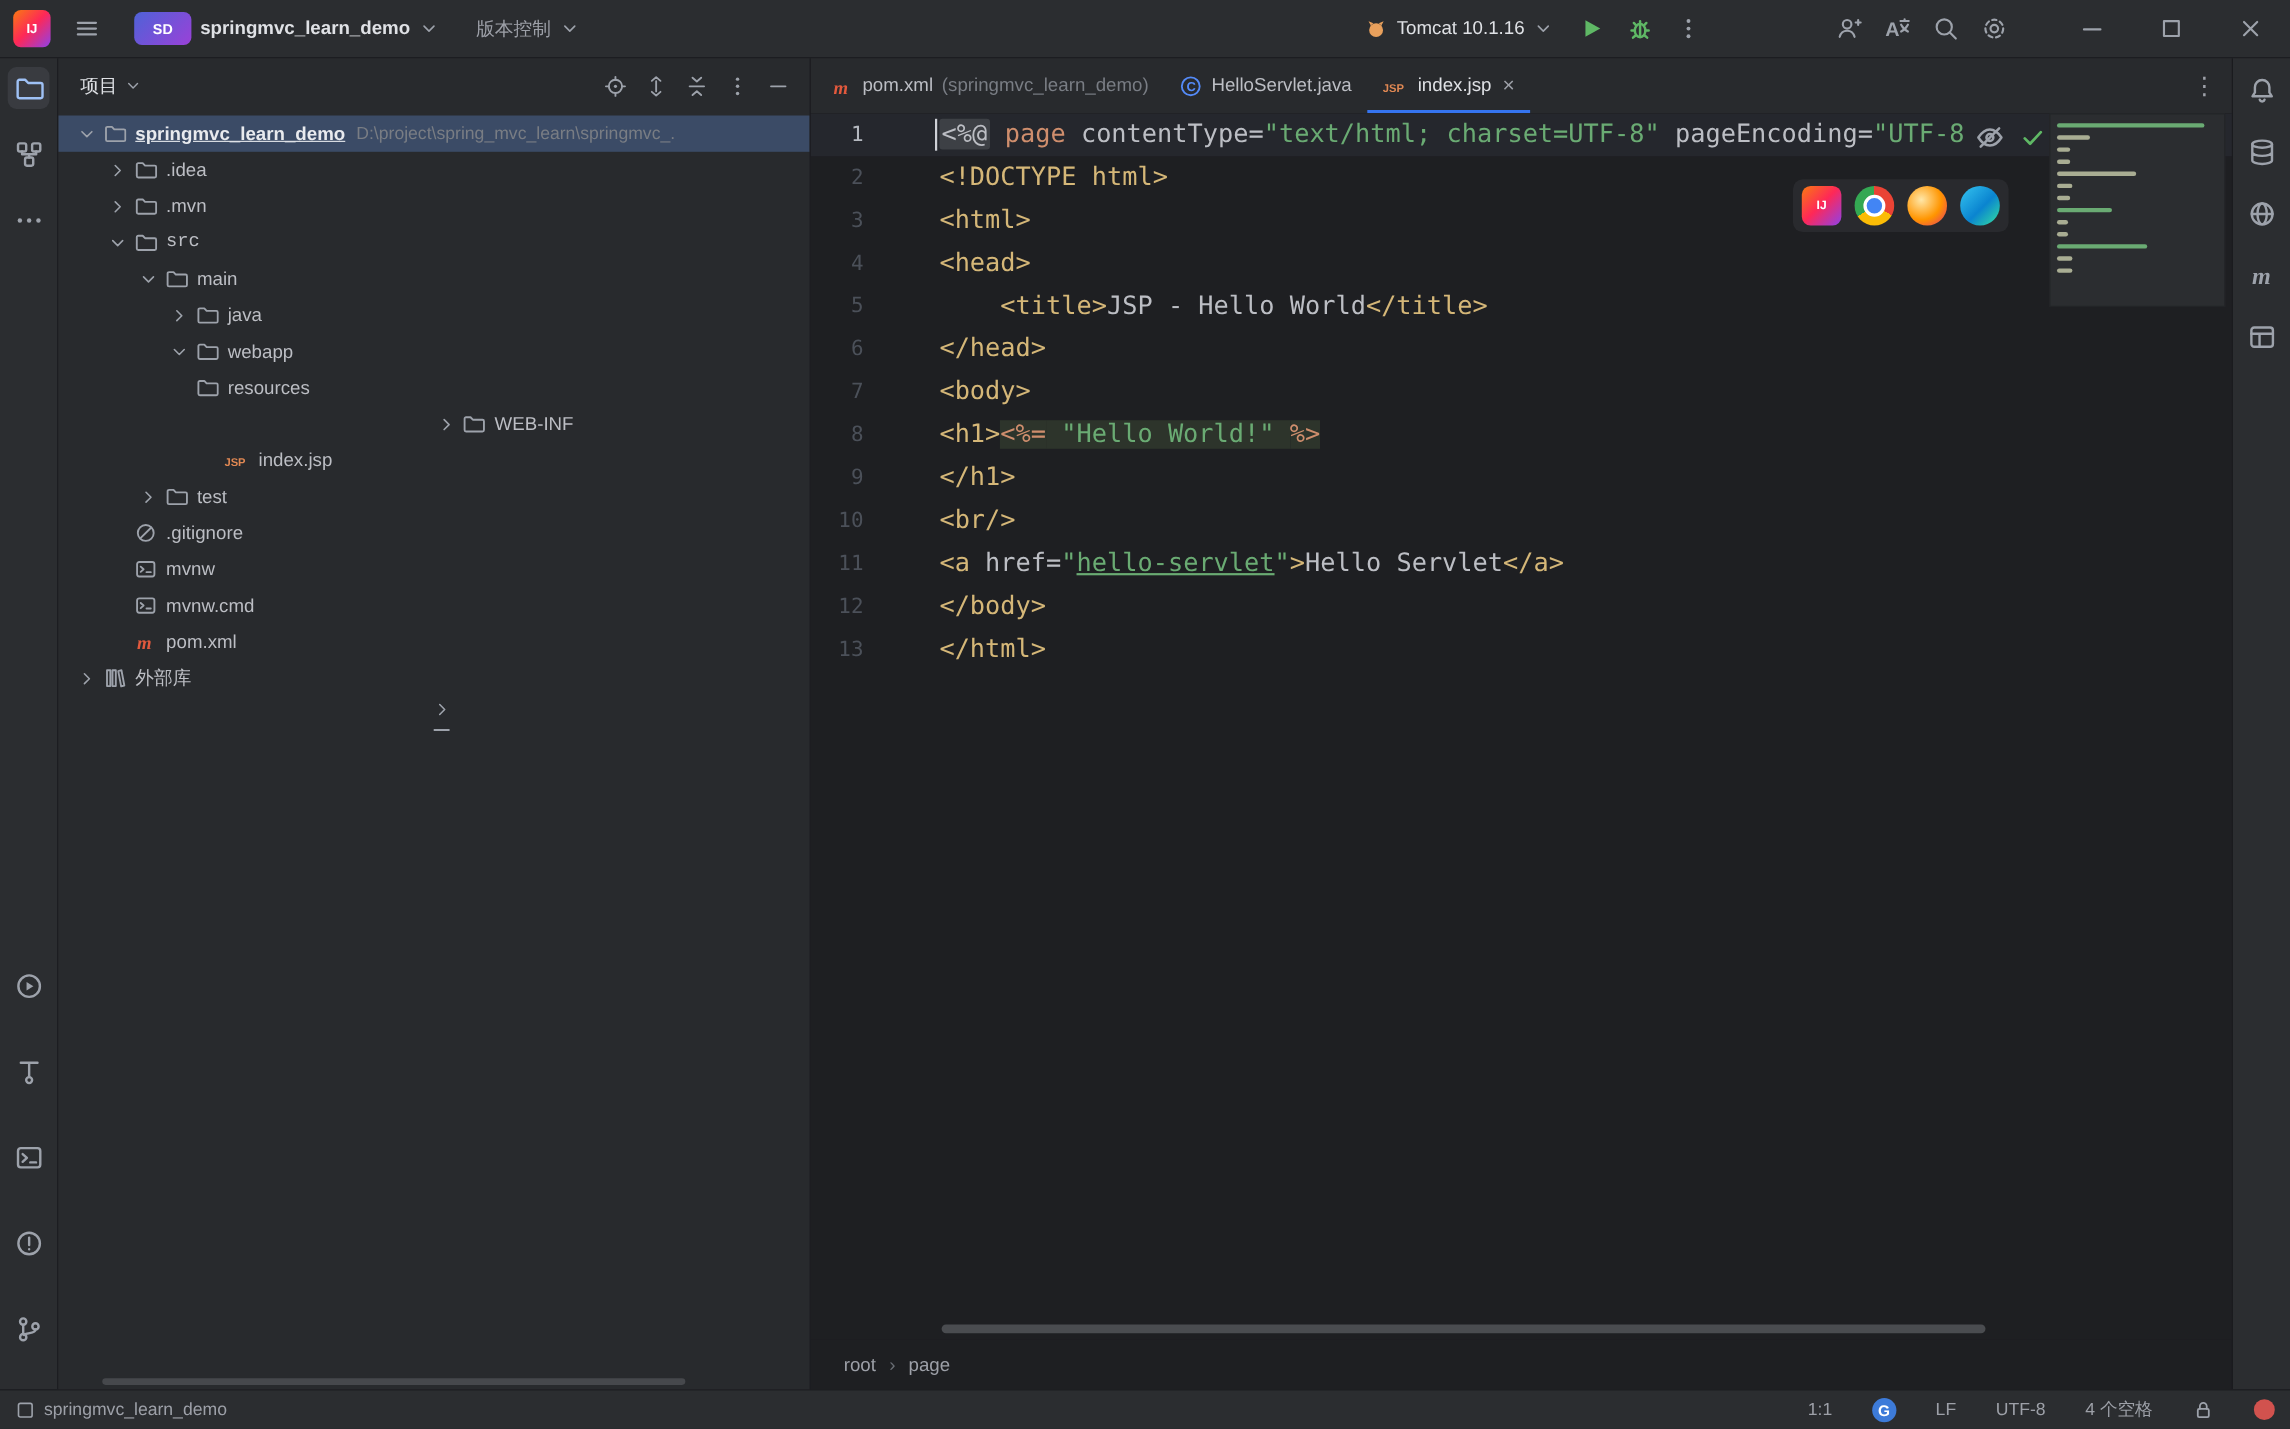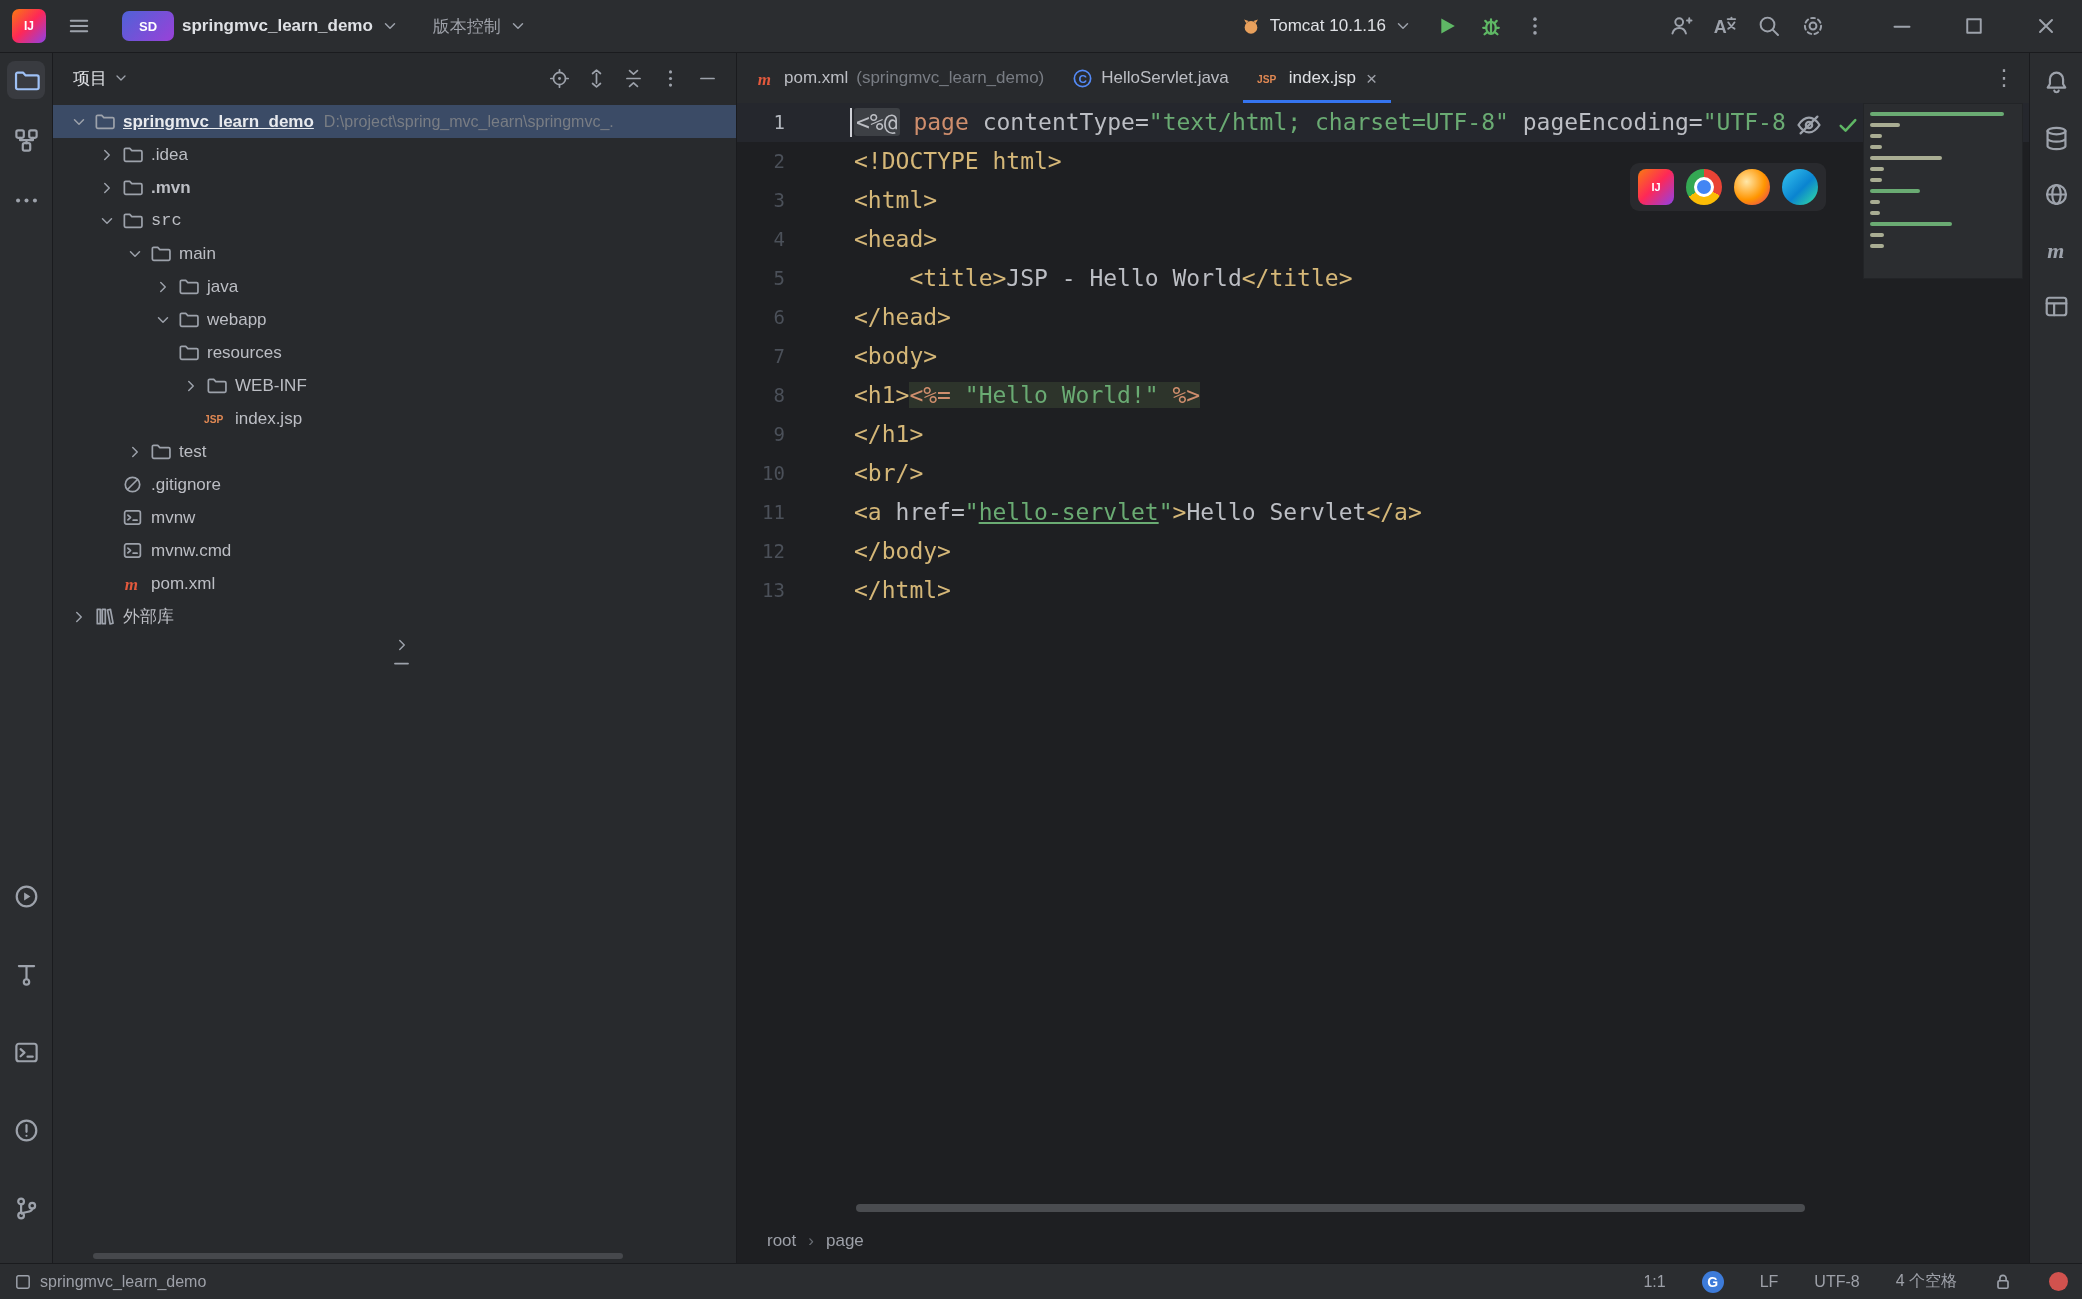--- a/index.html
+++ b/index.html
@@ -342,21 +342,21 @@
                 <path class="sg" d="M6 4l4 4-4 4"></path>
               </svg>
             </span>
             <span class="i">
               <svg width="21" height="21" viewBox="0 0 16 16">
                 <path class="sg" d="M1.8 4.3c0-.55.45-1 1-1h3.1l1.6 1.7h6.7c.55 0 1 .45 1 1v6.2c0 .55-.45 1-1 1H2.8c-.55 0-1-.45-1-1z"></path>
               </svg>
             </span>
             <span class="tlabel">.idea</span>
           </div>
-          <div class="trow" style="padding-left: 42px; font-weight: bold;">
+          <div class="trow" style="padding-left: 42px;">
             <span class="chev">
               <svg width="18" height="18" viewBox="0 0 16 16">
                 <path class="sg" d="M6 4l4 4-4 4"></path>
               </svg>
             </span>
             <span class="i">
               <svg width="21" height="21" viewBox="0 0 16 16">
                 <path class="sg" d="M1.8 4.3c0-.55.45-1 1-1h3.1l1.6 1.7h6.7c.55 0 1 .45 1 1v6.2c0 .55-.45 1-1 1H2.8c-.55 0-1-.45-1-1z"></path>
               </svg>
             </span>
@@ -416,21 +416,21 @@
           </div>
           <div class="trow" style="padding-left: 98px;">
             <span class="chev"></span>
             <span class="i">
               <svg width="21" height="21" viewBox="0 0 16 16">
                 <path class="sg" d="M1.8 4.3c0-.55.45-1 1-1h3.1l1.6 1.7h6.7c.55 0 1 .45 1 1v6.2c0 .55-.45 1-1 1H2.8c-.55 0-1-.45-1-1z"></path>
               </svg>
             </span>
             <span class="tlabel">resources</span>
           </div>
-          <div class="trow" style="padding-left: 126px;">
+          <div class="trow" style="padding-left: 126px; justify-content: center;">
             <span class="chev">
               <svg width="18" height="18" viewBox="0 0 16 16">
                 <path class="sg" d="M6 4l4 4-4 4"></path>
               </svg>
             </span>
             <span class="i">
               <svg width="21" height="21" viewBox="0 0 16 16">
                 <path class="sg" d="M1.8 4.3c0-.55.45-1 1-1h3.1l1.6 1.7h6.7c.55 0 1 .45 1 1v6.2c0 .55-.45 1-1 1H2.8c-.55 0-1-.45-1-1z"></path>
               </svg>
             </span>

